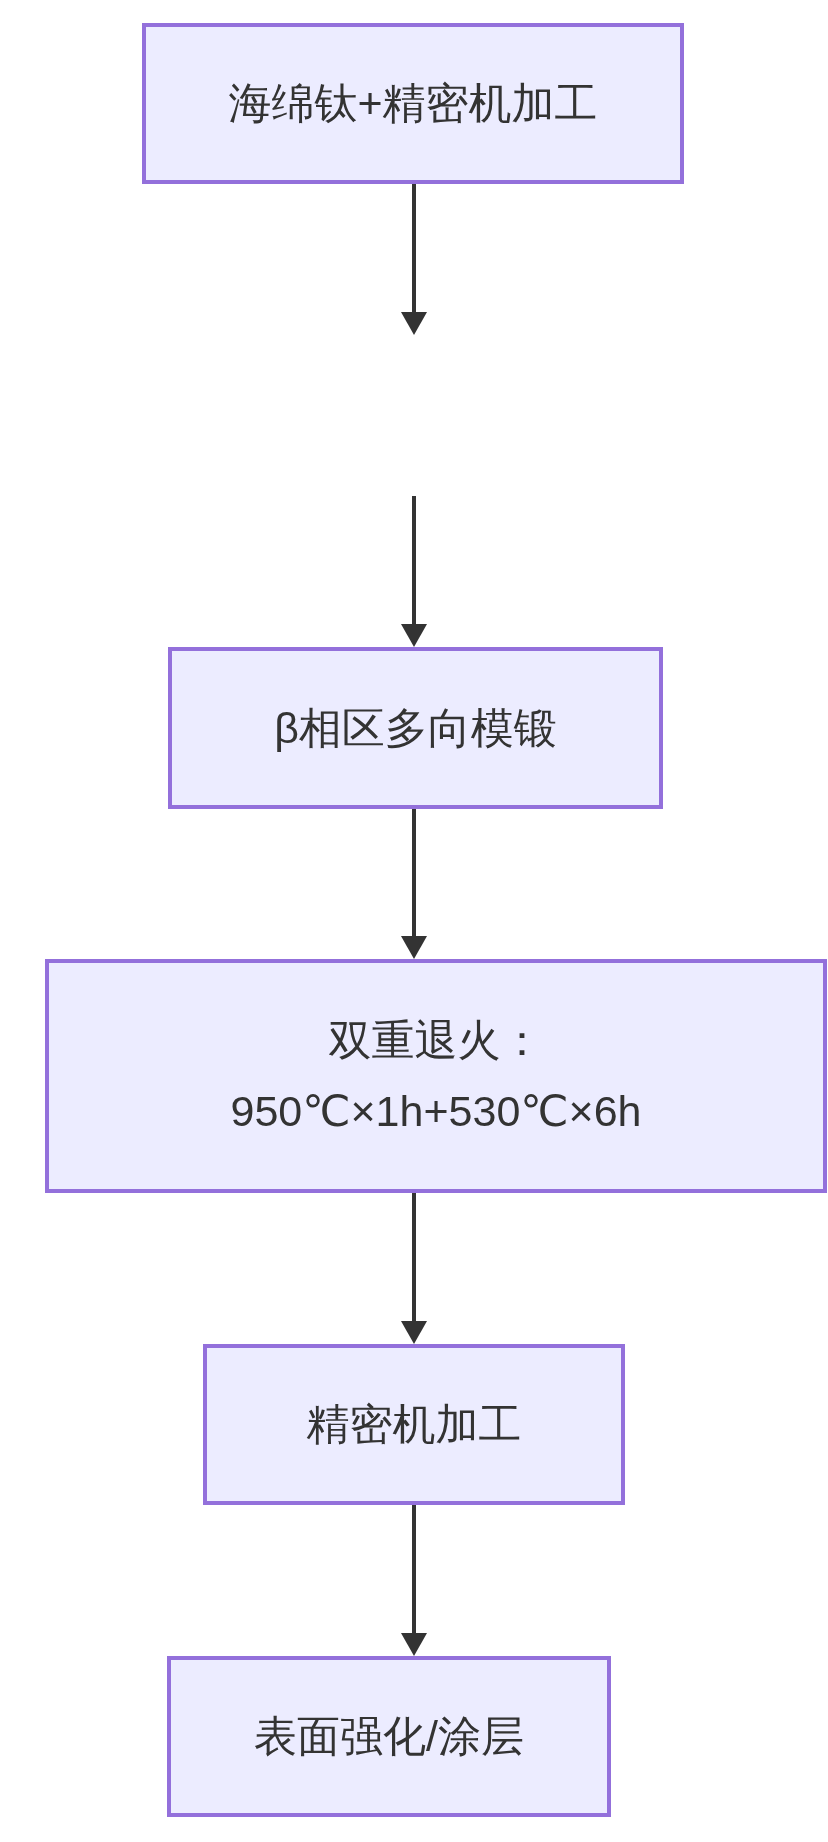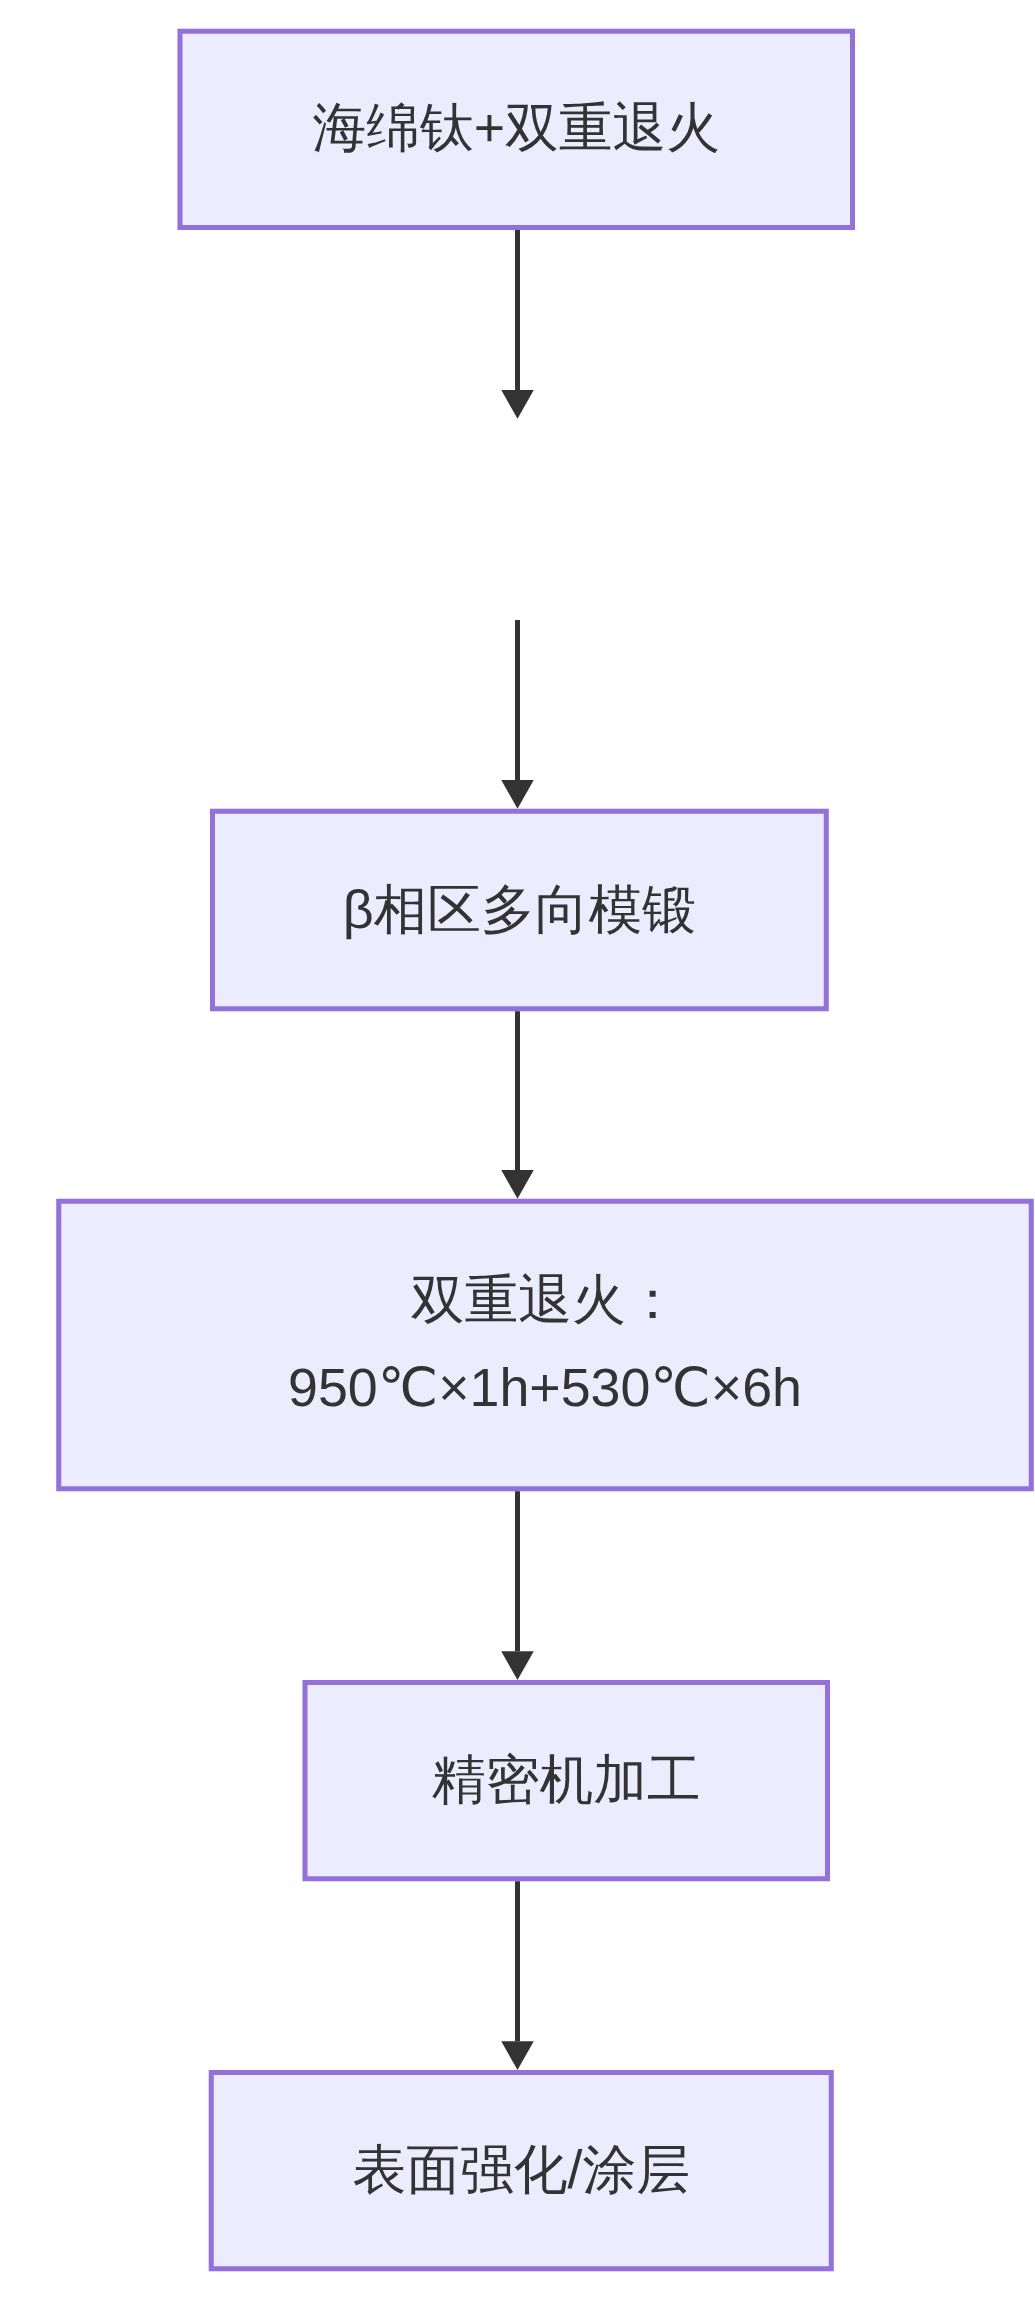--- a/index.html
+++ b/index.html
@@ -32,22 +32,22 @@
     color: var(--text-color);
     font-size: 43px;
     line-height: 1.65;
     white-space: pre-line;
   }
   
   .n1 { left: 142px; top: 23px;   width: 542px; height: 161px; }
   .n2 { left: 128px; top: 335px;  width: 571px; height: 161px; }
   .n3 { left: 168px; top: 647px;  width: 495px; height: 162px; }
   .n4 { left: 23px;  top: 959px;  width: 782px; height: 234px; margin-left: 22px; }
-  .n5 { left: 203px; top: 1344px; width: 422px; height: 161px; margin-left: 39px; }
-  .n6 { left: 167px; top: 1656px; width: 500px; height: 161px; }
+  .n5 { left: 203px; top: 1344px; width: 422px; height: 161px; }
+  .n6 { left: 167px; top: 1656px; width: 444px; height: 161px; }
 
   .arrow-line {
     position: absolute;
     left: 412px;
     width: 4px;
     background: var(--arrow-color);
   }
   .arrow-head {
     position: absolute;
     left: 401px;
@@ -63,21 +63,21 @@
   .l3 { top: 809px;  height: 127px; }  .h3 { top: 936px; }
   .l4 { top: 1193px; height: 128px; }  .h4 { top: 1321px; }
   .l5 { top: 1505px; height: 128px; }  .h5 { top: 1633px; }
 </style>
 </head>
 <body>
 
 <div class="canvas">
 
   <div class="node n1">
-    <span class="node-label">海绵钛+双重退火</span>
+    <span class="node-label">海绵钛+精密机加工</span>
   </div>
 
   <div class="arrow-line l1"></div>
   <div class="arrow-head h1"></div>
 
 
   <div class="arrow-line l2"></div>
   <div class="arrow-head h2"></div>
 
   <div class="node n3">

